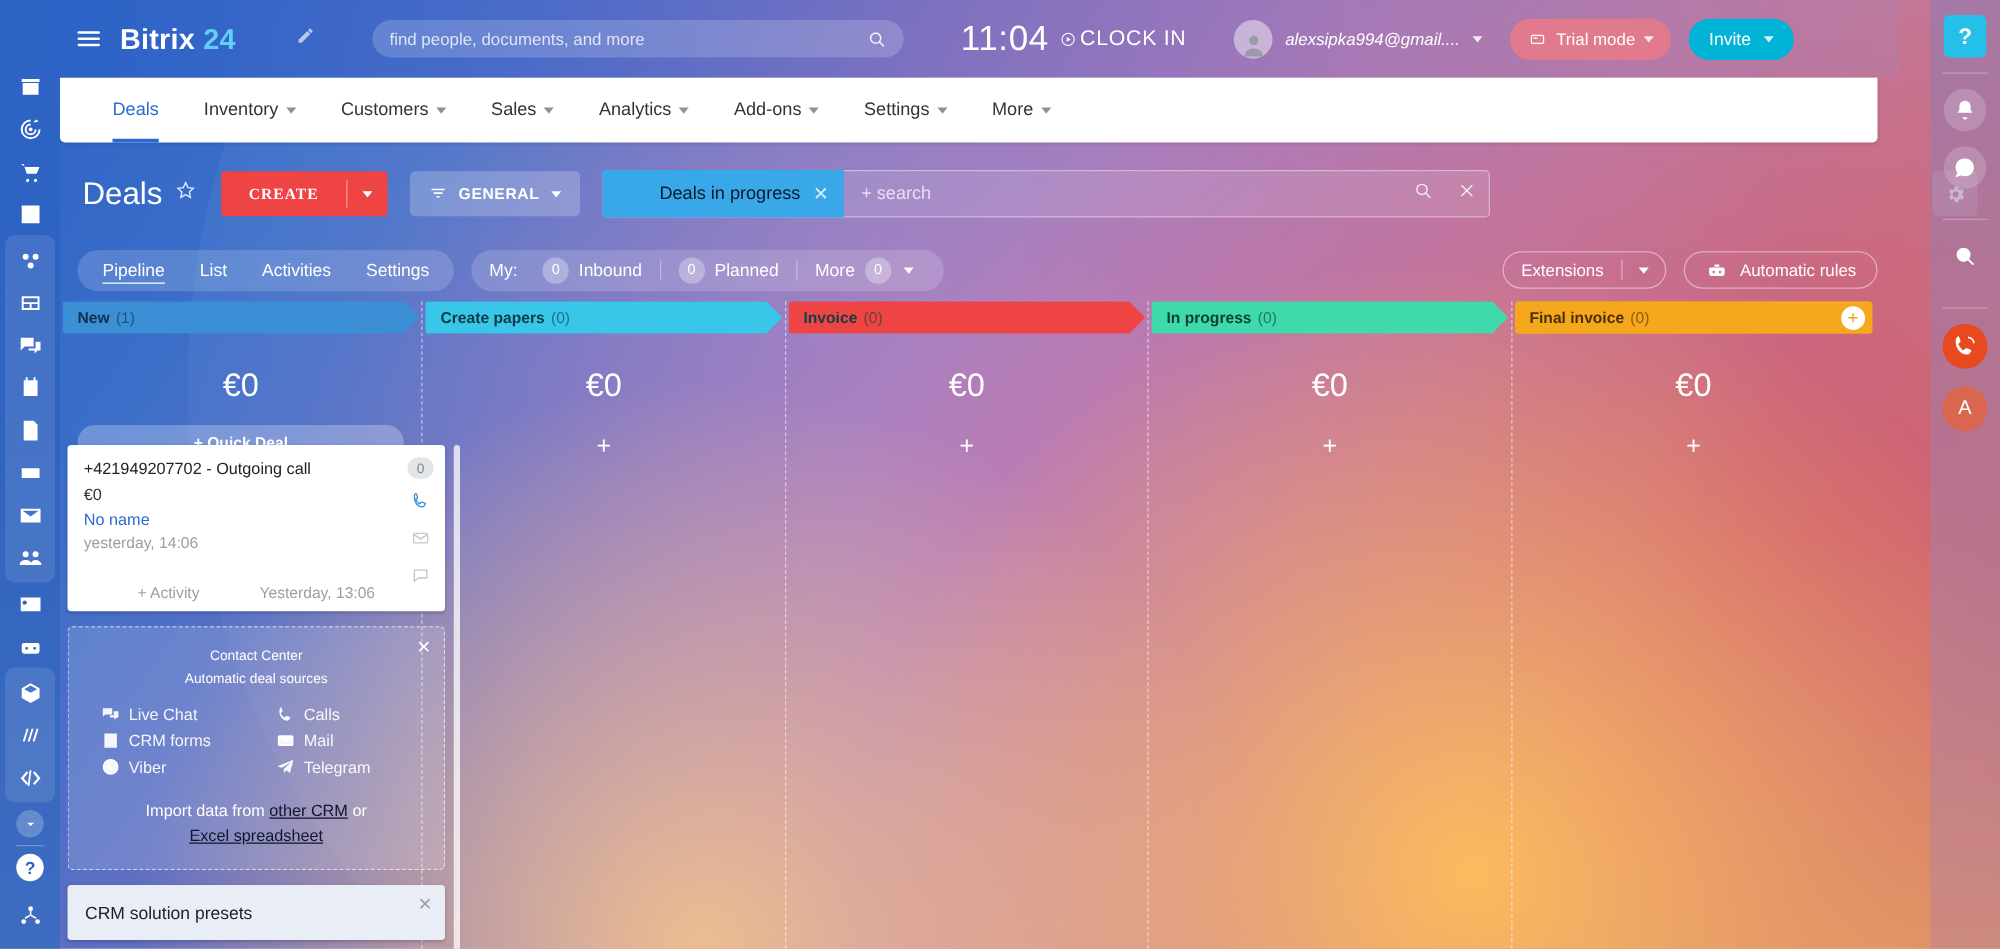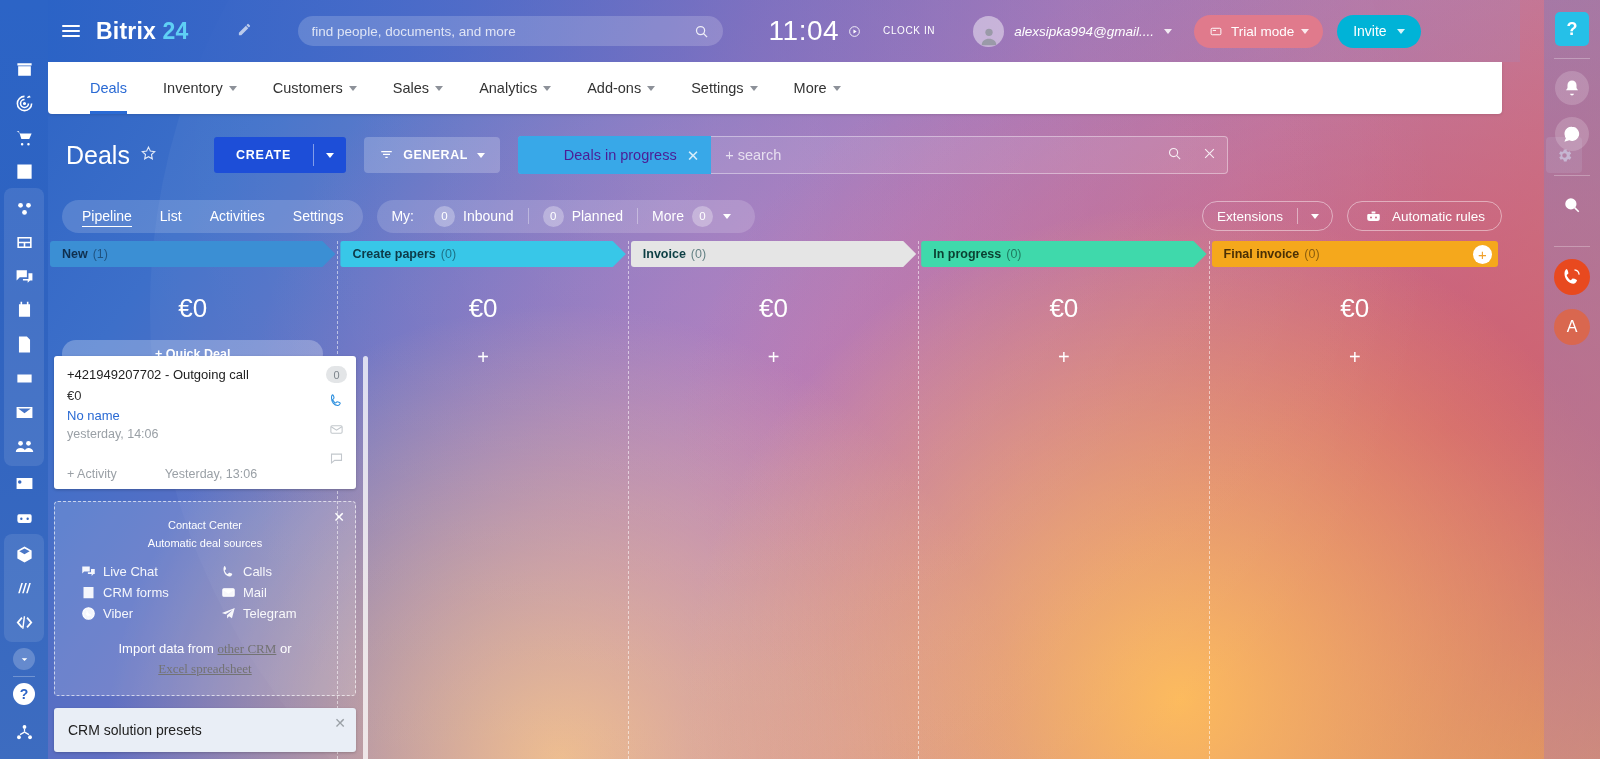--- a/index.html
+++ b/index.html
@@ -62,21 +62,21 @@
     padding: 0 14px; cursor: text;
   }
   .gsearch input {
     flex: 1; background: transparent; border: 0; outline: none; color: #fff; font-size: 13.5px;
     font-family: "Liberation Sans", sans-serif;
   }
   .gsearch input::placeholder { color: rgba(255,255,255,.78); }
   .gsearch svg { width: 15px; height: 15px; fill: none; stroke: rgba(255,255,255,.85); stroke-width: 2; }
   .clock { margin-left: 46px; display: flex; align-items: center; gap: 9px; }
   .clock .t { font-size: 28px; color: #fff; font-weight: 300; letter-spacing: .5px; }
-  .clockin { display: flex; gap: 22px; color: #fff; font-size: 10px;
+  .clockin { display: flex; align-items: center; gap: 3px; color: #fff; font-size: 17px;
              letter-spacing: .6px; cursor: pointer; }
   .clockin svg { width: 13px; height: 13px; fill: none; stroke: #fff; stroke-width: 1.6; }
   .user { margin-left: 38px; display: flex; align-items: center; gap: 10px; cursor: pointer; font-style: italic; }
   .ava { width: 31px; height: 31px; border-radius: 50%; background: rgba(255,255,255,.45);
          display: flex; align-items: flex-end; justify-content: center; overflow: hidden; }
   .ava svg { width: 22px; height: 22px; fill: #9a9aa8; }
   .uname { color: #fff; font-size: 13.5px; max-width: 150px; white-space: nowrap; overflow: hidden; }
   .caret { width: 0; height: 0; border-left: 4px solid transparent; border-right: 4px solid transparent;
            border-top: 5px solid rgba(255,255,255,.85); }
   .trial { margin-left: 22px; height: 33px; border-radius: 17px; background: #e07a8c;
@@ -101,39 +101,39 @@
                            height: 3px; background: #2a6ad4; }
   .navitem .dc { width: 0; height: 0; border-left: 4px solid transparent; border-right: 4px solid transparent;
                  border-top: 5px solid #8d9199; }
 
   
   .toolbar { position: absolute; left: 48px; top: 126px; width: 1472px; height: 58px;
              display: flex; align-items: center; z-index: 20; }
   .ptitle { margin-left: 18px; font-size: 25px; color: #fff; font-weight: 300; }
   .star { margin-left: 10px; color: rgba(255,255,255,.75); cursor: pointer; }
   .star svg { width: 17px; height: 17px; fill: none; stroke: rgba(255,255,255,.85); stroke-width: 1.6; }
-  .createbtn { margin-left: 57px; height: 36px; background: #1d4ed8; border-radius: 3px;
-               display: flex; align-items: center; cursor: pointer; }
+  .createbtn { margin-left: 20px; height: 36px; background: #ef4444; border-radius: 3px;
+               display: flex; align-items: center; cursor: pointer; font-family: Liberation Serif, serif; }
   .createbtn .lbl { color: #fff; font-size: 12.5px; font-weight: bold; letter-spacing: .8px; padding: 0 22px; }
   .createbtn .div { width: 1px; height: 22px; background: rgba(255,255,255,.45); }
   .createbtn .arr { padding: 0 12px; }
   .createbtn .arr i { display: block; width: 0; height: 0; border-left: 4px solid transparent;
                       border-right: 4px solid transparent; border-top: 5px solid #fff; }
   .genbtn { margin-left: 18px; height: 36px; border-radius: 4px; background: rgba(255,255,255,.22);
             display: flex; align-items: center; gap: 9px; padding: 0 15px; cursor: pointer; }
   .genbtn svg { width: 15px; height: 14px; fill: #fff; }
   .genbtn .lbl { color: #fff; font-size: 12.5px; font-weight: bold; letter-spacing: .5px; }
   .genbtn .dc { width: 0; height: 0; border-left: 4.5px solid transparent; border-right: 4.5px solid transparent;
                 border-top: 5.5px solid #fff; }
   .fbar { margin-left: 18px; height: 38px; flex: 1; margin-right: 18px; max-width: 710px;
           border: 1px solid rgba(255,255,255,.40); border-radius: 4px; background: rgba(255,255,255,.10);
           display: flex; align-items: center; }
   .chip { height: 38px; background: #38a8e8; display: flex; align-items: center; gap: 10px;
           padding: 0 12px 0 14px; margin: -1px 0 -1px -1px; border-radius: 3px 0 0 3px; }
-  .chip .lbl { color: #4c1d95; font-size: 14.5px; white-space: nowrap; padding-left: 32px; }
+  .chip .lbl { color: #0f172a; font-size: 14.5px; white-space: nowrap; padding-left: 32px; }
   .chip .x { color: rgba(255,255,255,.8); font-size: 15px; cursor: pointer; line-height: 1; }
   .fsearch { flex: 1; background: transparent; border: 0; outline: none; color: #fff; font-size: 14.5px;
              padding: 0 14px; font-family: "Liberation Sans", sans-serif; }
   .fsearch::placeholder { color: rgba(255,255,255,.72); }
   .fbar .ic { padding: 0 10px; cursor: pointer; }
   .fbar .ic svg { width: 15px; height: 15px; fill: none; stroke: rgba(255,255,255,.85); stroke-width: 1.8; }
   .gear { position: absolute; right: 18px; top: 137px; width: 36px; height: 36px; border-radius: 4px;
           background: rgba(255,255,255,.20); display: flex; align-items: center; justify-content: center;
           cursor: pointer; z-index: 21; }
   .gear svg { width: 17px; height: 17px; fill: #fff; }
@@ -195,21 +195,21 @@
               font-size: 15px; line-height: 1; cursor: pointer; }
 
   
   .cardwrap { position: absolute; left: 6px; top: 115px; width: 302px; }
   .dcard { background: #fff; border-radius: 3px; padding: 11px 13px 8px 13px; position: relative;
            box-shadow: 0 1px 3px rgba(0,0,0,.22); cursor: pointer; }
   .dcard .ttl { font-size: 13px; color: #222; padding-right: 34px; }
   .dcard .amt { font-size: 13px; color: #333; margin-top: 6px; }
   .dcard .who { font-size: 13px; color: #2a6ad4; margin-top: 5px; cursor: pointer; }
   .dcard .dt { font-size: 12.5px; color: #9aa0a6; margin-top: 4px; }
-  .dcard .foot { display: flex; justify-content: flex-start; align-items: center; margin-top: 26px; gap: 48px; }
+  .dcard .foot { display: flex; justify-content: center; align-items: center; margin-top: 26px; gap: 48px; }
   .dcard .act { font-size: 12.5px; color: #9aa0a6; cursor: pointer; }
   .dcard .ago { font-size: 12.5px; color: #9aa0a6; }
   .dcard .rail { position: absolute; right: 9px; top: 10px; display: flex; flex-direction: column;
                  align-items: center; gap: 10px; }
   .dcard .bdg0 { min-width: 21px; height: 17px; border-radius: 9px; background: #e3e5e7; color: #7d858c;
                  font-size: 11px; display: flex; align-items: center; justify-content: center; padding: 0 6px; }
   .dcard .rail .ic { cursor: pointer; }
   .dcard .rail .ic svg { width: 15px; height: 15px; }
   .scroll { position: absolute; right: -12px; top: 0; width: 5px; height: 410px; border-radius: 3px;
             background: rgba(255,255,255,.75); cursor: pointer; }
@@ -218,21 +218,21 @@
   .ccpanel { margin-top: 12px; border: 1px dashed rgba(255,255,255,.65); border-radius: 4px;
              background: rgba(255,255,255,.14); padding: 14px 12px 16px 12px; position: relative; }
   .ccpanel .cx { position: absolute; right: 10px; top: 8px; color: #fff; font-size: 14px; cursor: pointer; line-height: 1; }
   .cch { text-align: center; color: #fff; font-size: 11px; line-height: 18px; }
   .ccgrid { display: grid; grid-template-columns: 1fr 1fr; gap: 6px 4px; margin-top: 12px;
             justify-items: center; }
   .ccitem { display: flex; align-items: center; gap: 7px; color: rgba(255,255,255,.93); font-size: 13px;
             cursor: pointer; width: 108px; }
   .ccitem svg { width: 15px; height: 15px; fill: rgba(255,255,255,.93); flex: none; }
   .ccimport { margin-top: 18px; text-align: center; color: #fff; font-size: 13px; line-height: 20px; }
-  .ccimport a { color: #737373; text-decoration: underline; cursor: pointer; font-family: Liberation Serif, serif; }
+  .ccimport a { color: #0f172a; text-decoration: underline; cursor: pointer; }
 
   
   .presets { margin-top: 12px; background: #e9eef6; border-radius: 3px; padding: 14px 14px;
              position: relative; box-shadow: 0 1px 3px rgba(0,0,0,.2); }
   .presets .px { position: absolute; right: 10px; top: 8px; color: #9aa0a6; font-size: 14px; cursor: pointer; line-height: 1; }
   .presets .ph { font-size: 14px; color: #222; }
 
   
   .rsb { position: absolute; right: 0; top: 0; width: 56px; height: 759px; z-index: 40;
          background: linear-gradient(180deg, rgba(140,122,180,.55) 0%, rgba(168,124,166,.55) 50%, rgba(190,130,150,.55) 100%);
@@ -656,21 +656,21 @@
         <span class="nm">Create papers</span>
         <span class="ct">(0)</span>
       </div>
     </div>
     <div class="coltotal">€0</div>
     <div class="plusonly">+</div>
   </div>
 
   <div class="col">
     <div class="colhead">
-      <div class="shape" style="background:#e5e5e5;color:#0d3f44">
+      <div class="shape" style="background:#ef4444;color:#0d3f44">
         <span class="nm">Invoice</span>
         <span class="ct">(0)</span>
       </div>
     </div>
     <div class="coltotal">€0</div>
     <div class="plusonly">+</div>
   </div>
 
   <div class="col">
     <div class="colhead">

